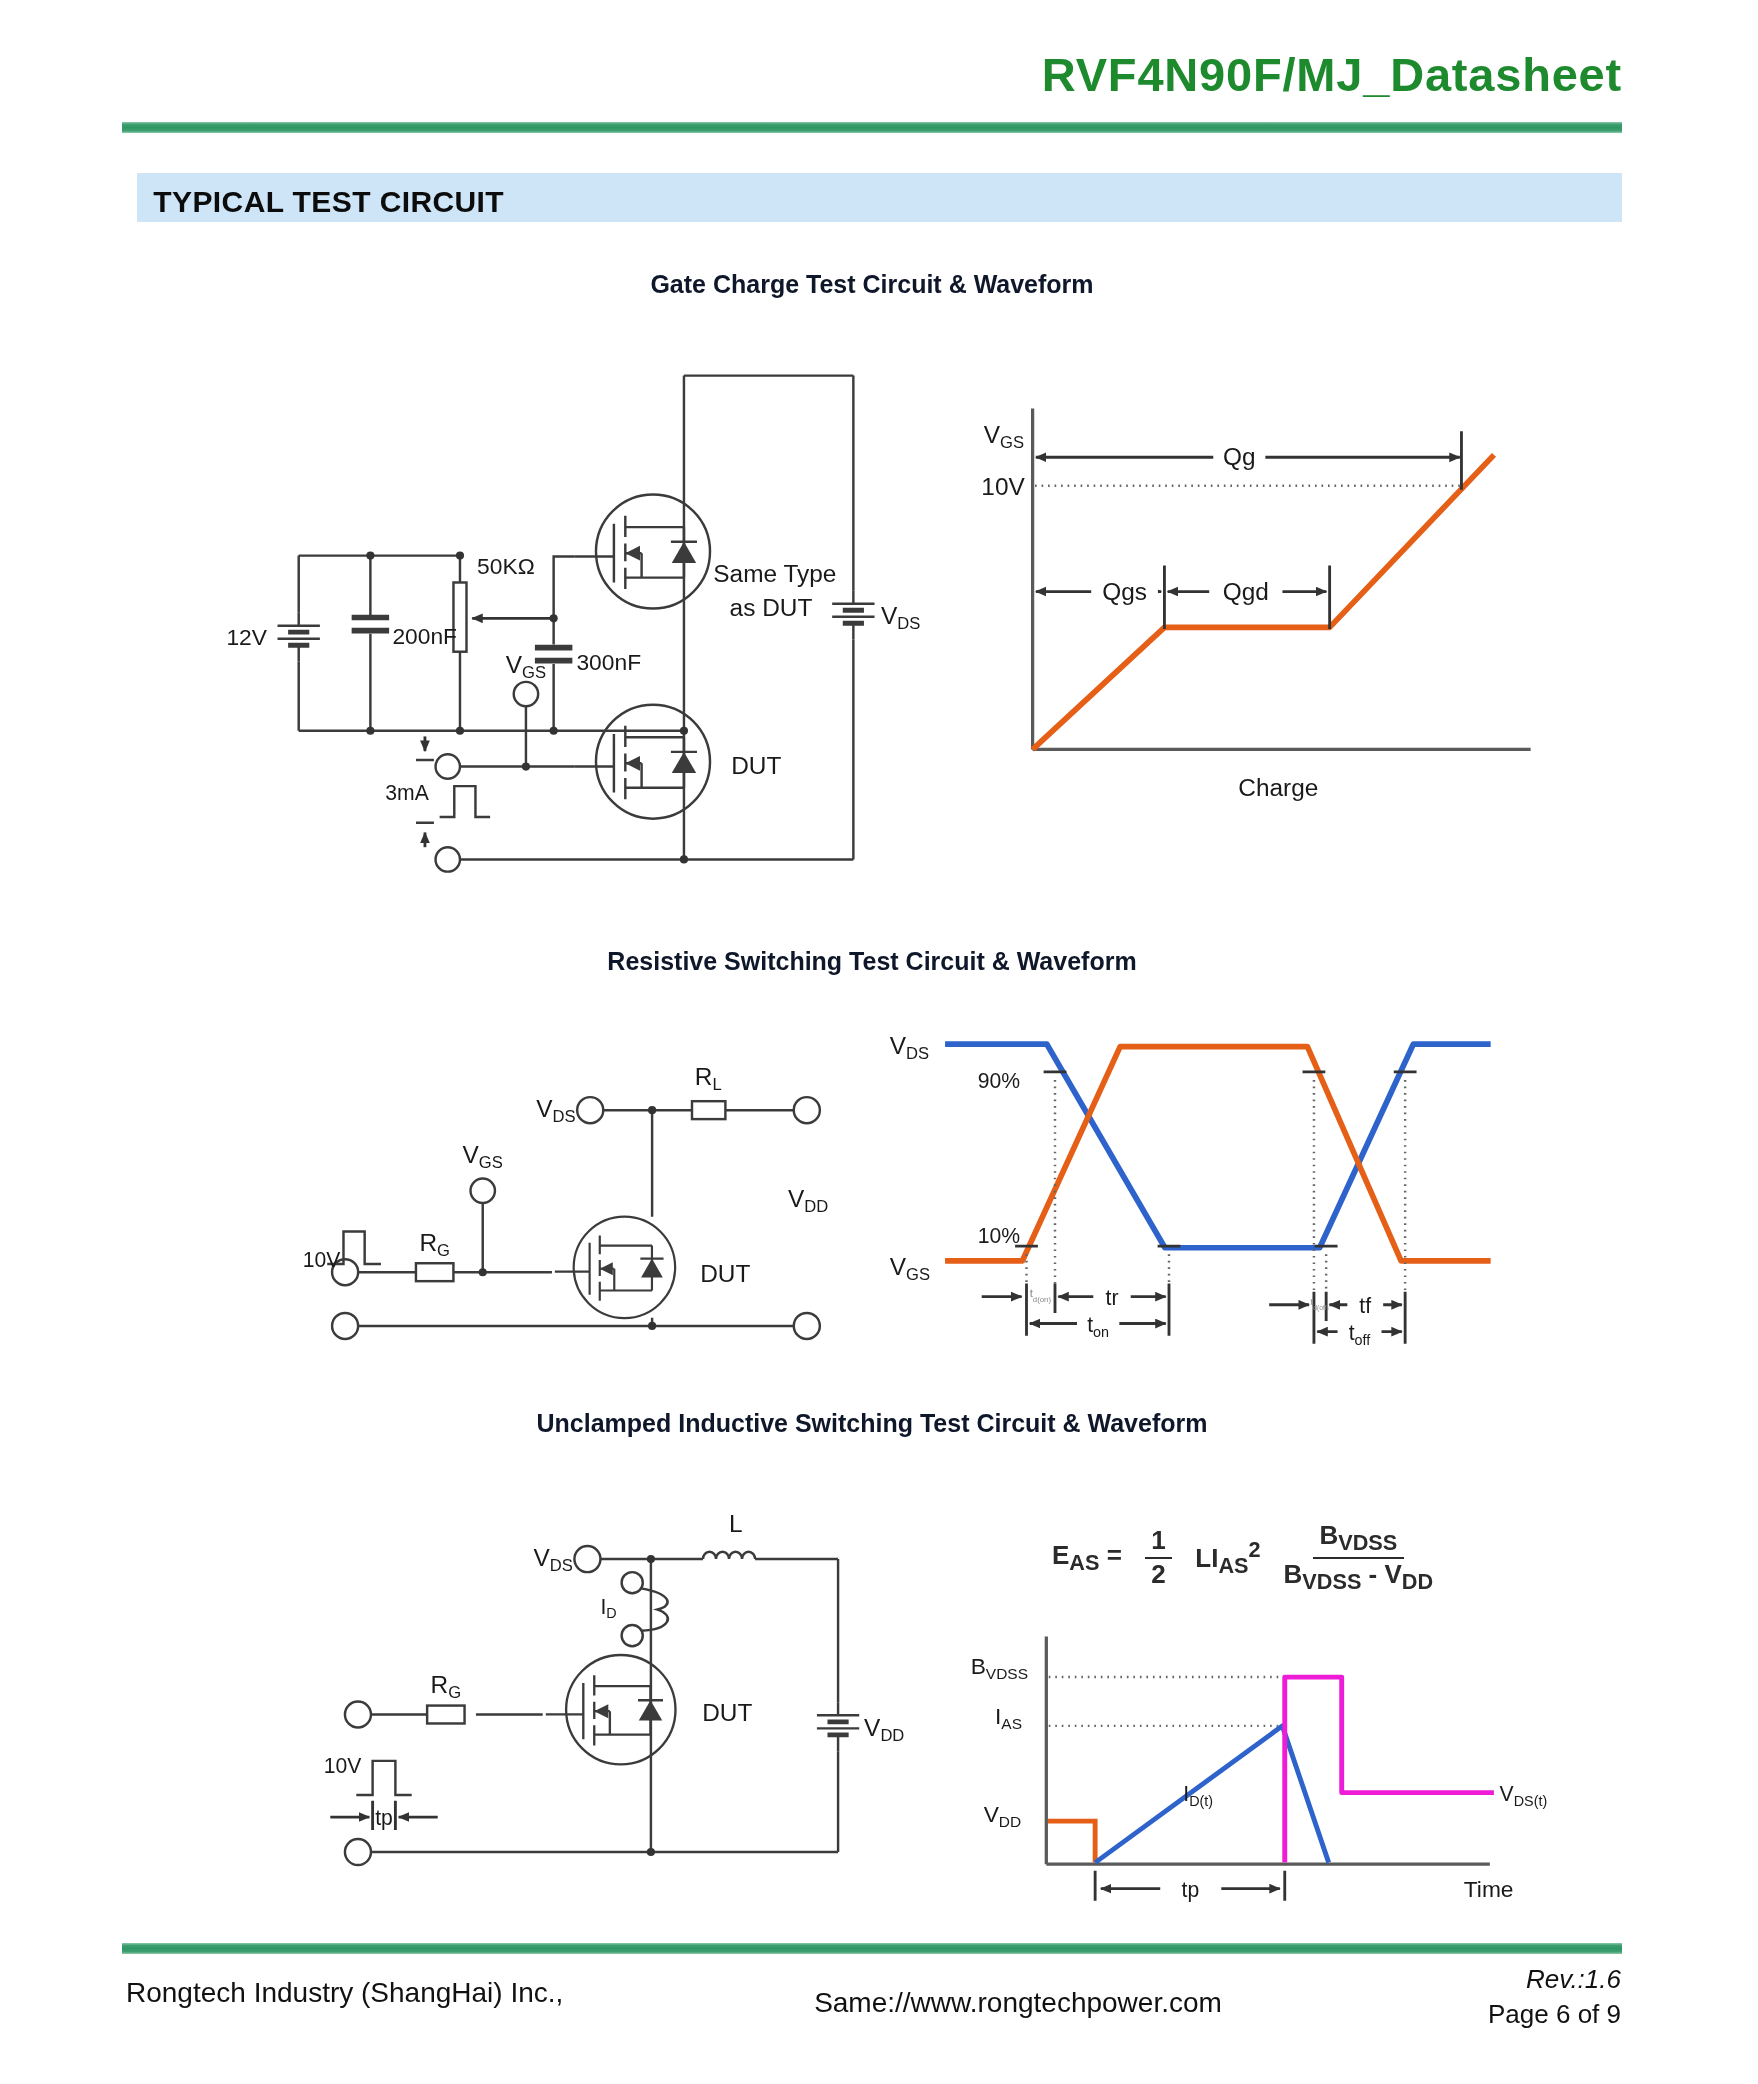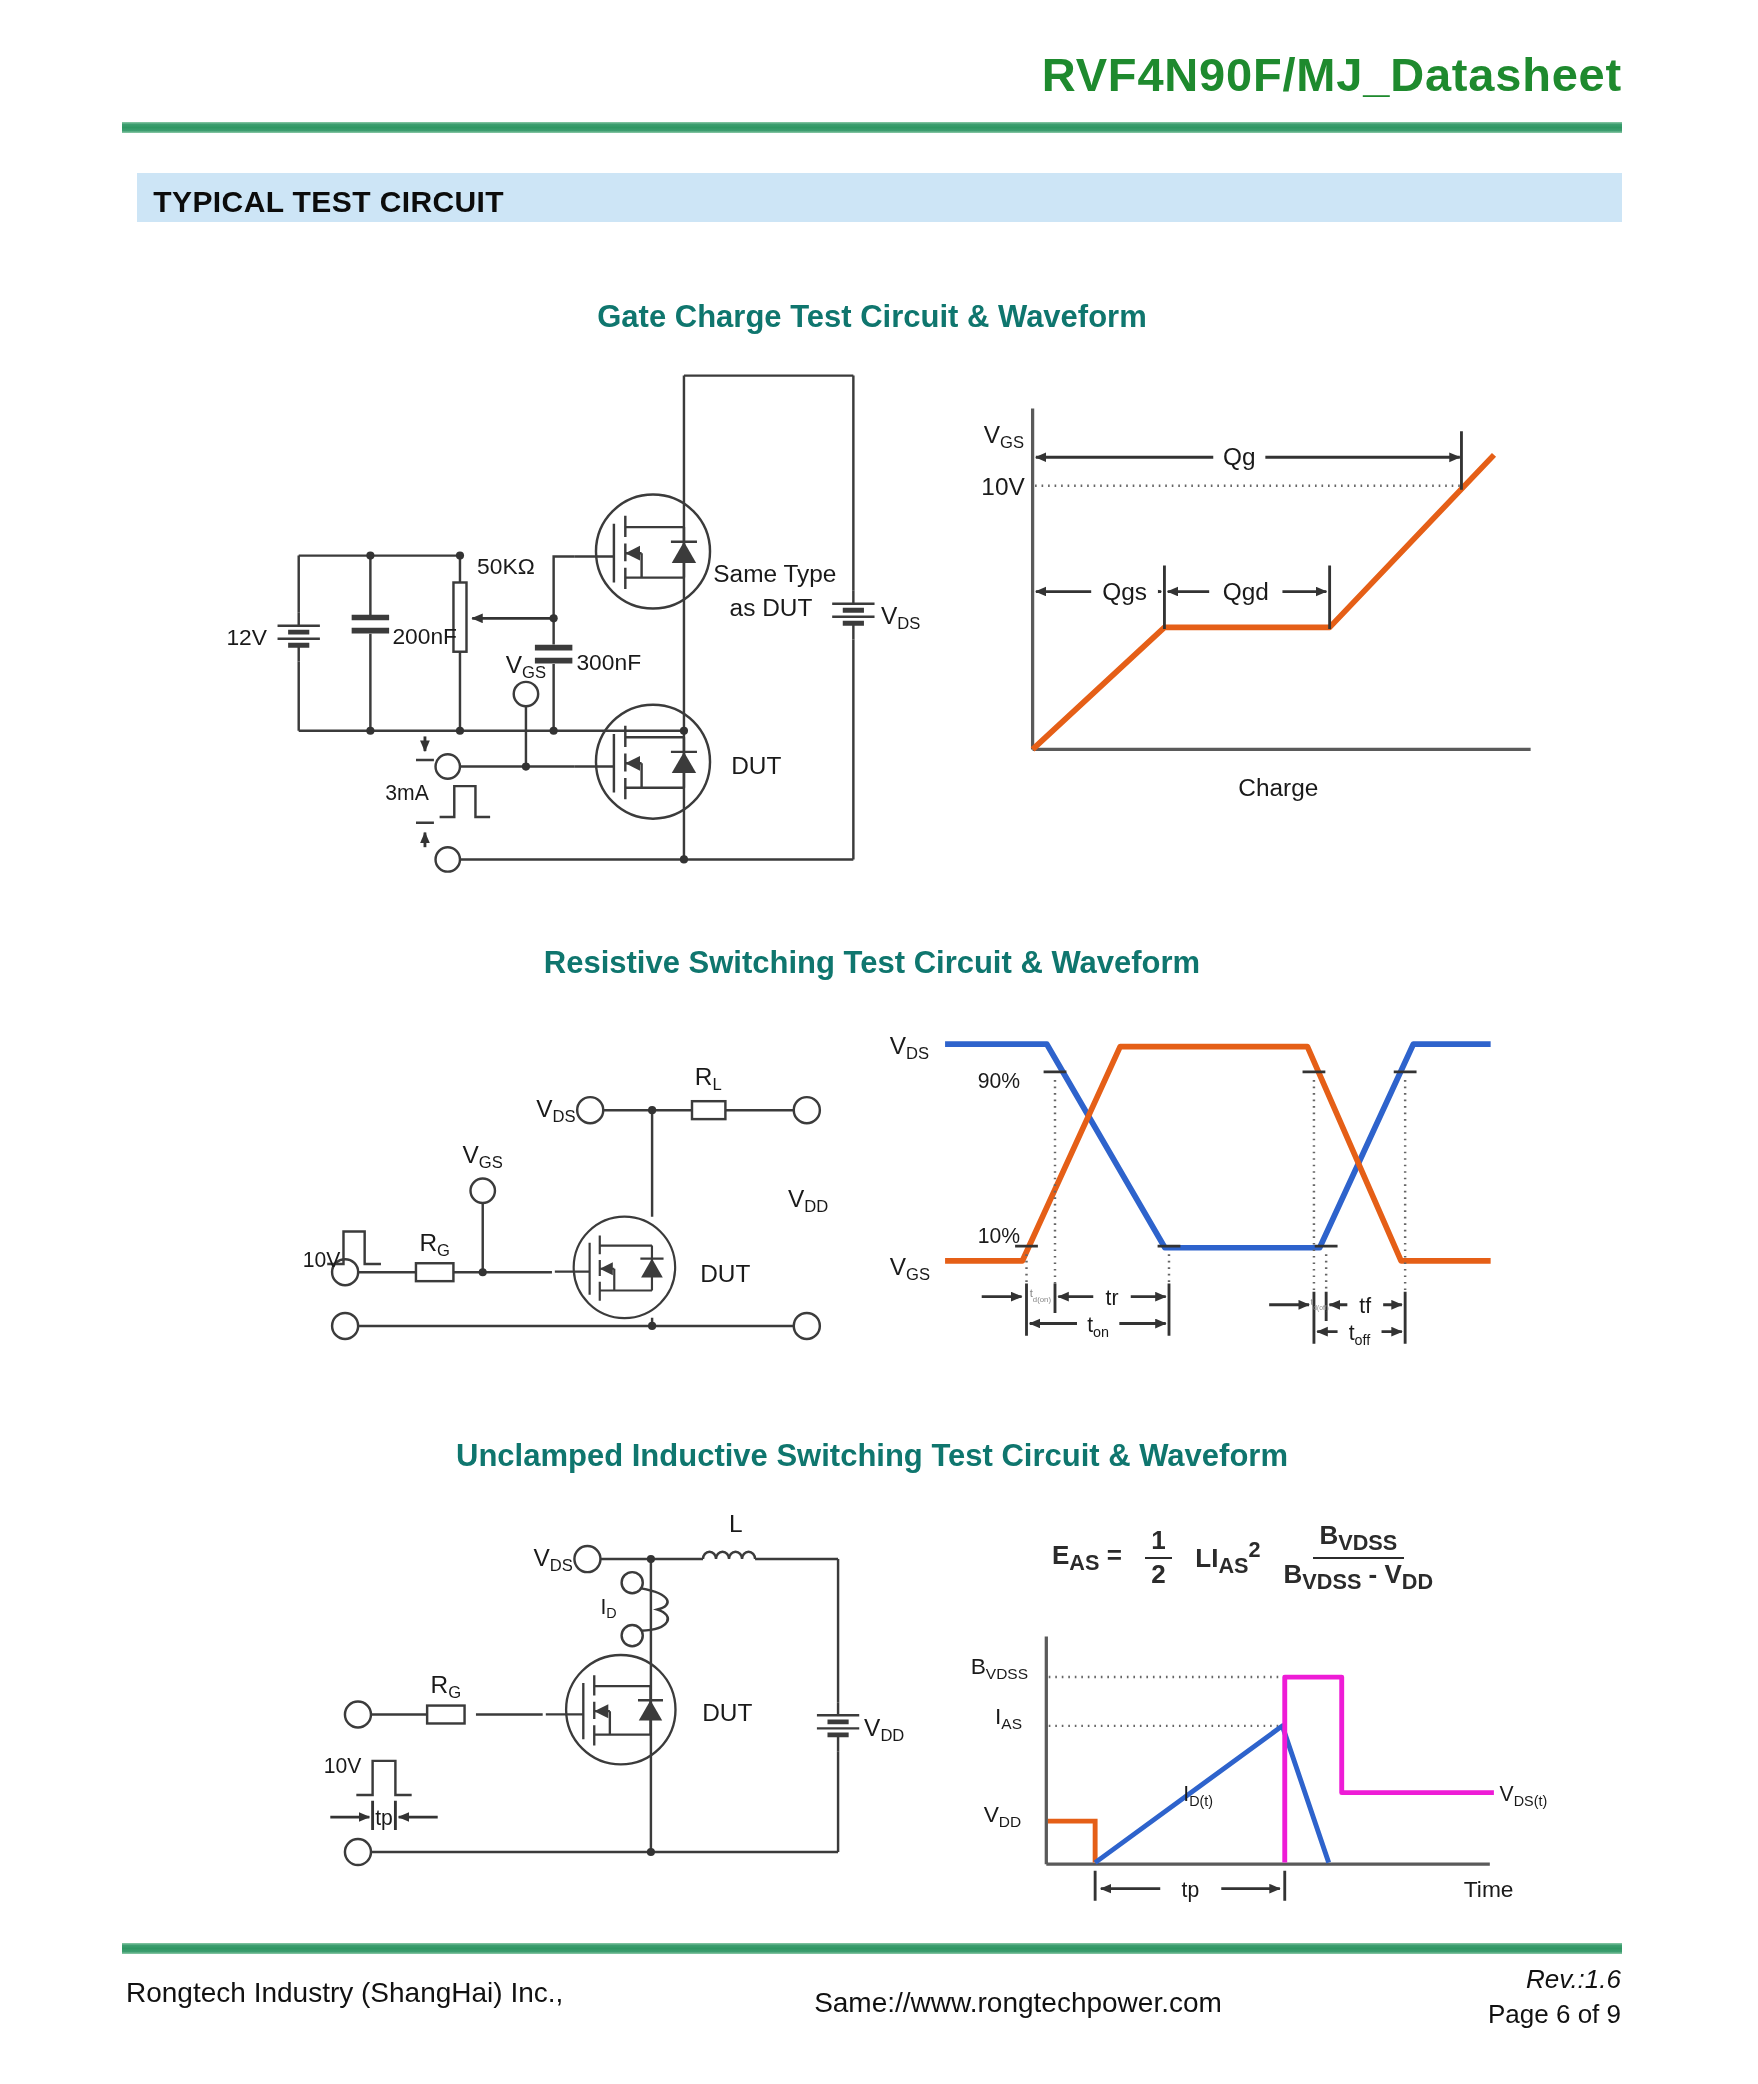--- a/index.html
+++ b/index.html
@@ -9,21 +9,21 @@
   }
   .abs { position:absolute; }
   
   .hdr-title { right:137px; top:47px; font-size:47px; font-weight:bold; color:#1e8a2e; letter-spacing:0.8px;margin-left:40px; }
   .rule { left:122px; width:1500px; height:11.4px;
     background:linear-gradient(180deg,#8cc9a8 0%,#3d9e70 22%,#2f9763 50%,#3d9e70 78%,#8cc9a8 100%); }
   .rule-top { top:122px; }
   .rule-bot { top:1943px; }
   .banner { left:137px; top:173px; width:1485px; height:49px; background:#cde5f6; }
   .banner span { display:block; padding-left:16.3px; line-height:57px; font-size:30px; font-weight:bold; color:#0c0c0c; letter-spacing:0.4px; }
-  .sec-title { left:122px; width:1500px; text-align:center; font-size:31px; font-weight:bold; color:#0f766e;margin-top:29px; }
+  .sec-title { left:122px; width:1500px; text-align:center; font-size:25px; font-weight:bold; color:#0f172a; }
   
   svg { position:absolute; overflow:visible; }
   svg text { font-family:"Liberation Sans", sans-serif; fill:#1a1a1a; font-size:28px; }
   .ln  { stroke:#3b3b3b; stroke-width:3; fill:none; }
   .lnthick { stroke:#3b3b3b; stroke-width:7; fill:none; }
   .bat { stroke:#3b3b3b; stroke-width:6; fill:none; }
   .filldark { fill:#3b3b3b; stroke:none; }
   .dot { fill:#333; stroke:none; }
   .axis { stroke:#5a5a5a; stroke-width:4; fill:none; }
   .dotted { stroke:#666; stroke-width:3; fill:none; stroke-dasharray:2 6; }
@@ -147,21 +147,21 @@
     <text x="201" y="287" text-anchor="middle" class="lbl30"><tspan>Qgs</tspan></text>
     <path class="arrln" d="M 254 277 H 449" marker-start="url(#ah)" marker-end="url(#ah)"></path>
     <rect class="wbg" x="305" y="260" width="90" height="32"></rect>
     <text x="350" y="287" text-anchor="middle" class="lbl30"><tspan>Qgd</tspan></text>
   </g>
   <text x="28" y="95" class="lbl30"><tspan>V</tspan><tspan dy="6" font-size="68%">GS</tspan></text>
   <text x="25" y="158" class="lbl30"><tspan>10V</tspan></text>
   <text x="390" y="528" text-anchor="middle" class="lbl30"><tspan>Charge</tspan></text>
 </svg>
 
-<div class="abs sec-title" style="top:916px">Resistive Switching Test Circuit &amp; Waveform</div>
+<div class="abs sec-title" style="top:947px">Resistive Switching Test Circuit &amp; Waveform</div>
 
 <svg style="left:301px; top:1010px" width="554" height="342" viewBox="0 0 680 420">
   <g>
     <path class="ln" d="M 371 123 H 480 M 521 123 H 605 M 431 123 V 254 M 431 378 V 388 M 70 388 H 605 M 223 237 V 322 M 70 322 H 141 M 187 322 H 308"></path>
   </g>
   <rect x="480" y="112" width="41" height="22" class="ln"></rect>
   <rect x="141" y="311" width="46" height="22" class="ln"></rect>
   <use href="#mosfet" transform="translate(397,316) scale(0.89)"></use>
   <circle cx="355" cy="123" r="16" class="ln"></circle>
   <circle cx="621" cy="123" r="16" class="ln"></circle>

